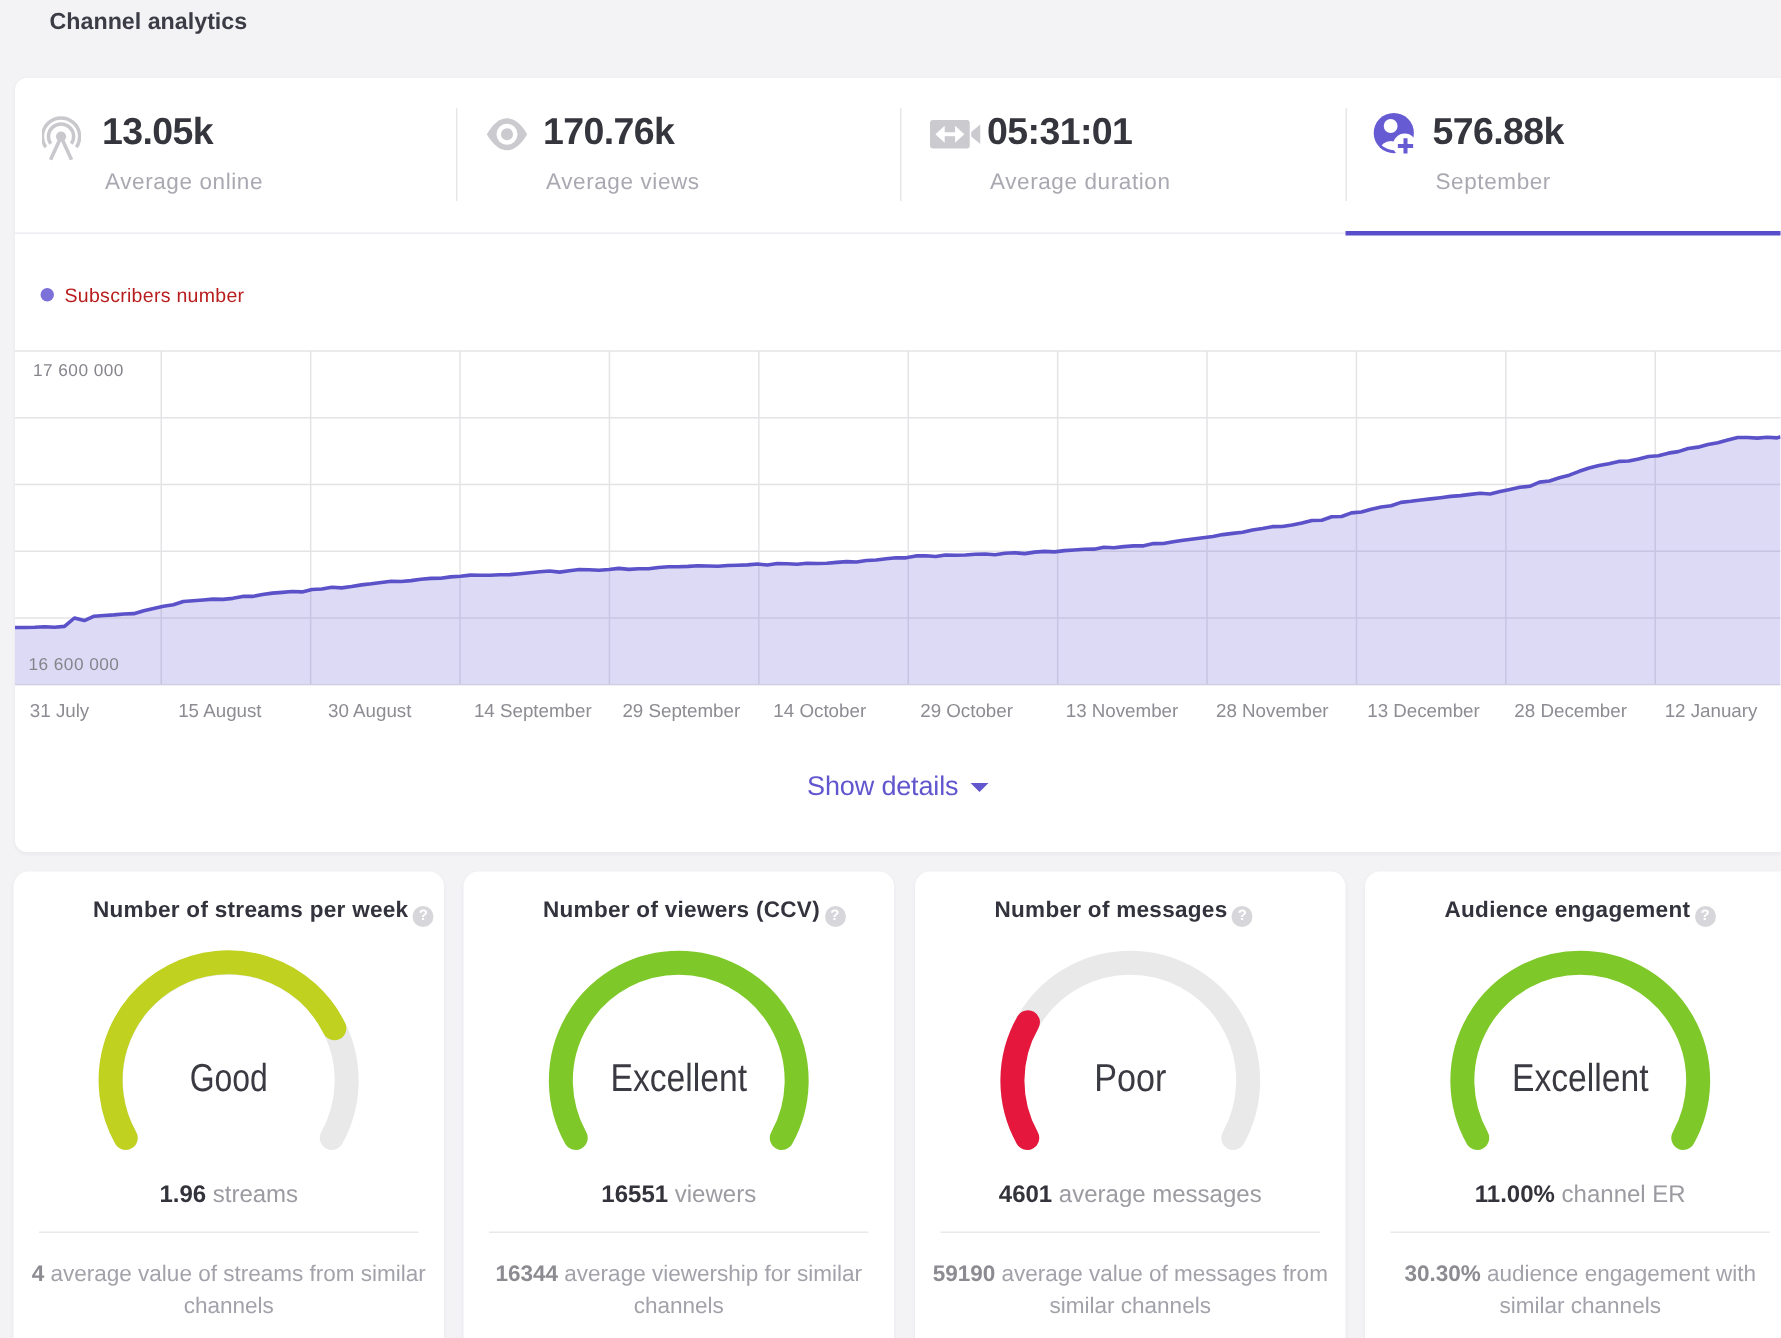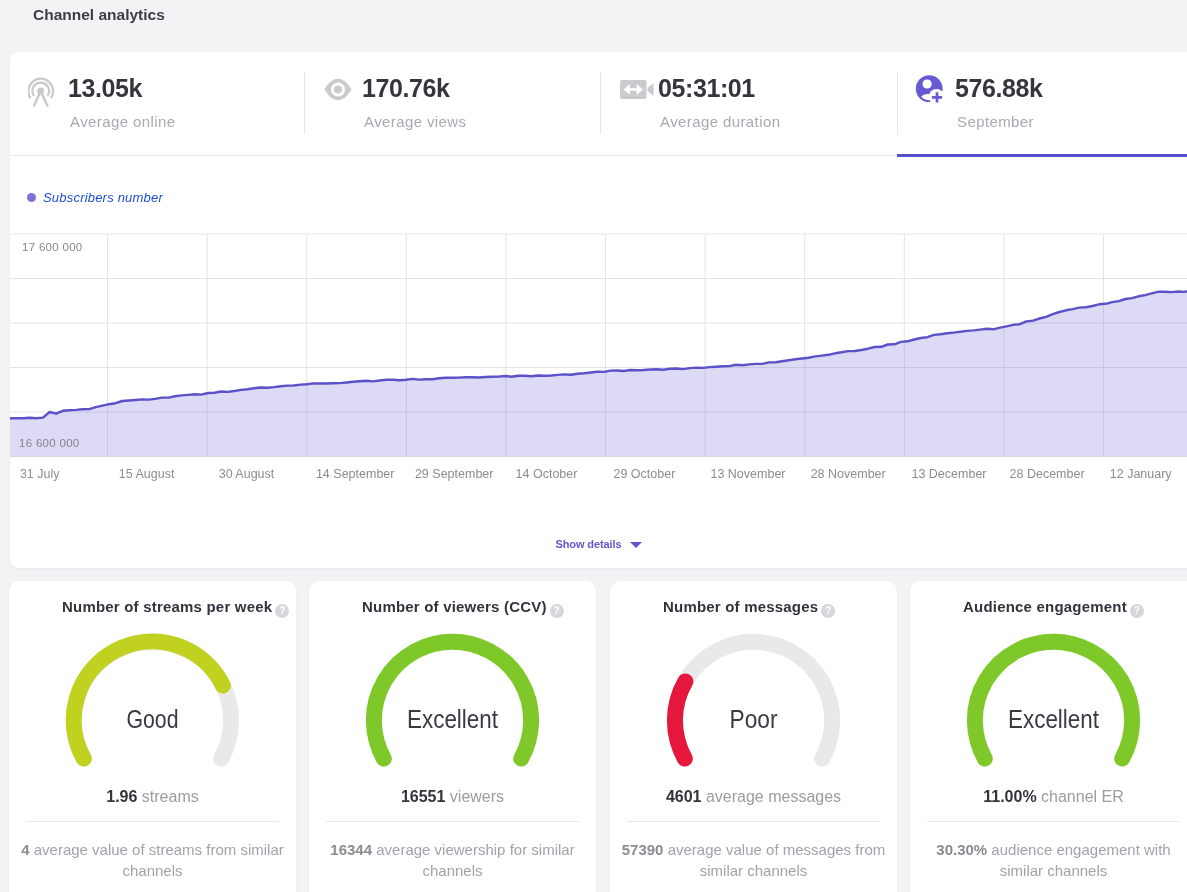--- a/index.html
+++ b/index.html
@@ -7,27 +7,27 @@
 .h1 { position:absolute; left:10px; top:6px; font-size:15.5px; font-weight:bold; color:#3c3c46; letter-spacing:0;margin-left:23px; }
 .maincard { position:absolute; left:10px; top:52px; width:1186px; height:516px; background:#fff; border-radius:8px 0 0 8px; box-shadow:0 1px 3px rgba(30,30,60,.05); }
 .statrow { position:absolute; left:0; top:0; width:100%; height:104px; border-bottom:1px solid #ececf1; }
 .vdiv { position:absolute; top:20px; height:62px; width:1px; background:#e7e7ea; }
 .stat { position:absolute; top:0; height:104px; }
 .stat .num { position:absolute; left:58px; top:24px; font-size:25px; font-weight:bold; color:#35353d; letter-spacing:-0.4px; line-height:25px; }
 .stat .lbl { position:absolute; left:60px; top:61px; font-size:15px; color:#a9a9b1; letter-spacing:.4px; }
 .underline { position:absolute; left:887px; right:0; top:102px; height:3px; background:#584ecb; z-index:3; }
 .legend { position:absolute; left:17px; top:136px; height:20px; }
 .legend .dot { display:inline-block; width:9px; height:9px; border-radius:50%; background:#7b71d9; vertical-align:middle; margin-right:7px; }
-.legend .txt { font-size:13px; color:#1d4ed8; vertical-align:middle; letter-spacing:.2px;font-style:italic; }
+.legend .txt { font-size:13px; color:#b91c1c; vertical-align:middle; letter-spacing:.2px; }
 .btns { position:absolute; left:590px; top:124px; width:583px; height:35px; background:#f1f0f7; border-radius:6px; display:flex; overflow:hidden; }
 .btns .b { flex:1; display:flex; align-items:center; justify-content:center; font-size:13px; color:#41414b; border-left:2px solid #fff; letter-spacing:.2px; }
 .btns .b:first-child { border-left:none; }
 .btns .b.sel { background:#d8d4f6; color:#6055c8; border-left:none; }
 .chartsvg { position:absolute; left:0; top:178px; }
-.showdet { position:absolute; left:0; top:462px; width:1177px; text-align:center; font-size:11px; font-weight:bold; color:#6156ce; letter-spacing:-0.1px;margin-top:24px; }
+.showdet { position:absolute; left:0; top:462px; width:1177px; text-align:center; font-size:18px; font-weight:normal; color:#6156ce; letter-spacing:-0.1px; }
 .showdet .tri { display:inline-block; width:0; height:0; border-left:6px solid transparent; border-right:6px solid transparent; border-top:6.5px solid #6156ce; margin-left:8px; vertical-align:middle; }
 .card { position:absolute; top:581px; width:287px; height:330px; background:#fff; border-radius:10px; box-shadow:0 1px 3px rgba(30,30,60,.05); }
 .card .title { position:absolute; left:17px; top:17px; font-size:15px; font-weight:bold; color:#33333d; letter-spacing:.2px;margin-left:36px; }
 .card .q { display:inline-block; width:14px; height:14px; border-radius:50%; background:#d7d7db; color:#fff; font-size:10px; font-weight:bold; text-align:center; line-height:14px; margin-left:3px; vertical-align:-2px; }
 .card .gauge { position:absolute; left:0; top:50px; }
 .card .val { position:absolute; left:0; top:207px; width:100%; text-align:center; font-size:16px; color:#9b9ba1; }
 .card .val b { color:#33333b; }
 .card .hr { position:absolute; left:17px; right:17px; top:240px; height:1px; background:#e9e9ec; }
 .card .desc { position:absolute; left:5px; right:5px; top:258px; text-align:center; font-size:15px; line-height:21px; color:#a2a2aa; }
 .card .desc b { color:#8b8b91; }
@@ -152,21 +152,21 @@
 
 <div class="card" style="left:610px">
   <div class="title">Number of messages<span class="q">?</span></div>
   <svg class="gauge" width="287" height="160" viewBox="0 0 287 160">
     <path d="M74.8 127.6 A78.6 78.6 0 1 1 212.2 127.6" stroke="#e9e9e9" stroke-width="16" fill="none" stroke-linecap="round"></path>
     <path d="M74.8 127.6 A78.6 78.6 0 0 1 75.3 50.5" stroke="#e5173c" stroke-width="16" fill="none" stroke-linecap="round"></path>
     <text x="143.5" y="96.5" text-anchor="middle" font-size="26" fill="#3a3a42" textLength="48" lengthAdjust="spacingAndGlyphs">Poor</text>
   </svg>
   <div class="val"><b>4601</b> average messages</div>
   <div class="hr"></div>
-  <div class="desc"><b>57390</b> average value of messages from similar channels</div>
+  <div class="desc"><b>59190</b> average value of messages from similar channels</div>
 </div>
 
 <div class="card" style="left:910px;width:287px">
   <div class="title">Audience engagement<span class="q">?</span></div>
   <svg class="gauge" width="287" height="160" viewBox="0 0 287 160">
     <path d="M74.8 127.6 A78.6 78.6 0 1 1 212.2 127.6" stroke="#7fc82a" stroke-width="16" fill="none" stroke-linecap="round"></path>
     <text x="143.5" y="96.5" text-anchor="middle" font-size="26" fill="#3a3a42" textLength="91" lengthAdjust="spacingAndGlyphs">Excellent</text>
   </svg>
   <div class="val"><b>11.00%</b> channel ER</div>
   <div class="hr"></div>

